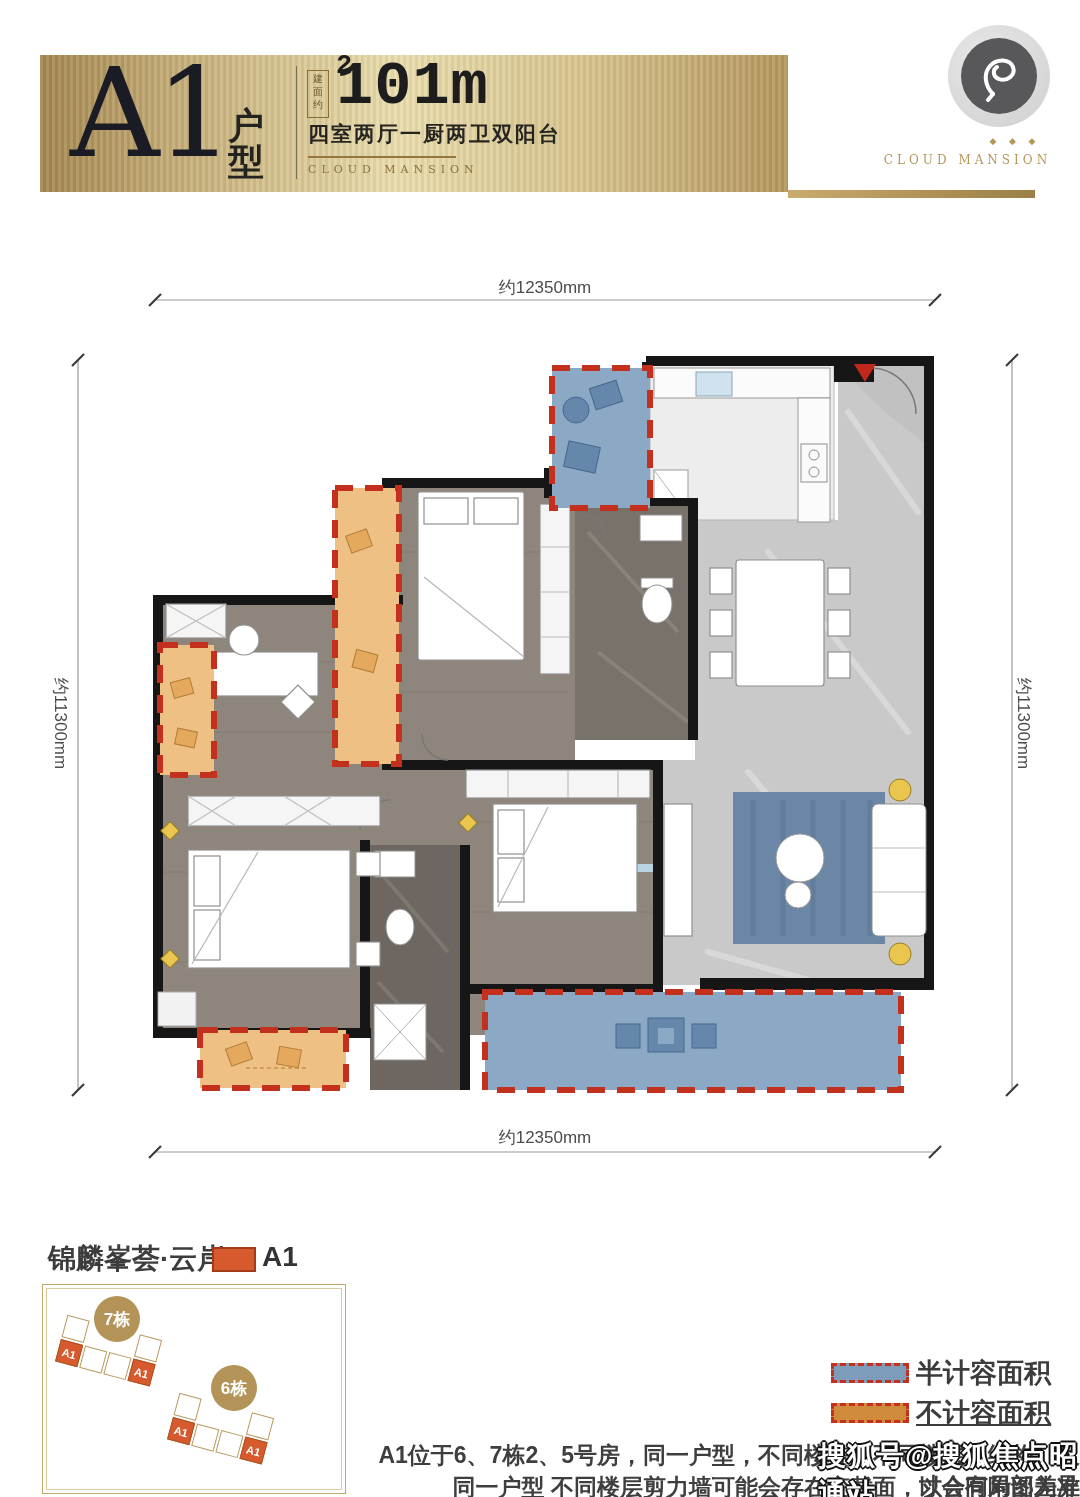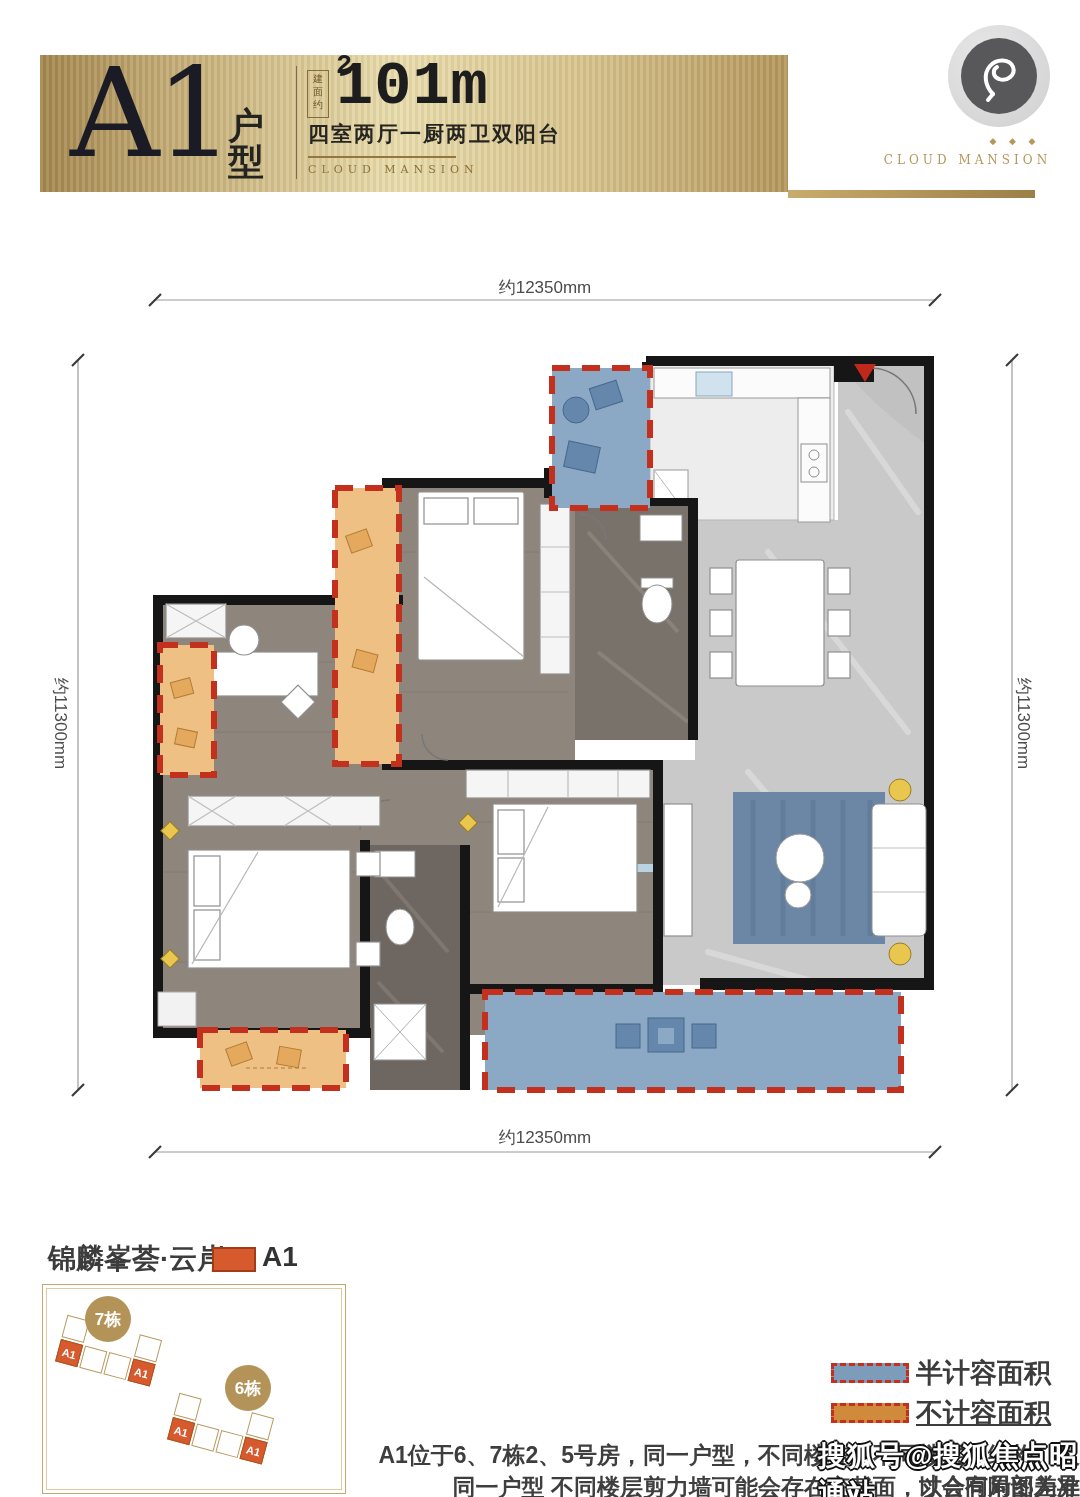--- a/index.html
+++ b/index.html
@@ -293,33 +293,33 @@
 
     <div class="bldg" style="left:18px;top:28px;">
       <div class="brow" style="transform:rotate(15deg);">
         <div class="ghost g1"></div>
         <div class="ghost g2"></div>
         <div class="unit a1">A1</div>
         <div class="unit"></div>
         <div class="unit"></div>
         <div class="unit a1">A1</div>
       </div>
-      <div class="bcircle" style="left:24px;top:-17px;">7栋</div>
+      <div class="bcircle" style="left:33px;top:-17px;">7栋</div>
     </div>
 
     <div class="bldg" style="left:130px;top:106px;">
       <div class="brow" style="transform:rotate(15deg);">
         <div class="ghost g1"></div>
         <div class="ghost g2"></div>
         <div class="unit a1">A1</div>
         <div class="unit"></div>
         <div class="unit"></div>
         <div class="unit a1">A1</div>
       </div>
-      <div class="bcircle" style="left:52px;top:-26px;">6栋</div>
+      <div class="bcircle" style="left:38px;top:-26px;">6栋</div>
     </div>
   </div>
 
   <div class="legend-bar lb1"></div>
   <div class="legend-label ll1">半计容面积</div>
   <div class="legend-bar lb2"></div>
   <div class="legend-label ll2">不计容面积</div>
 
   <div class="disc disc1">A1位于6、7栋2、5号房，同一户型，不同楼栋、不同楼层，结构、尺寸会有局部差异</div>
   <div class="disc disc2">同一户型 不同楼层剪力墙可能会存在变截面，以合同附图为准</div>

